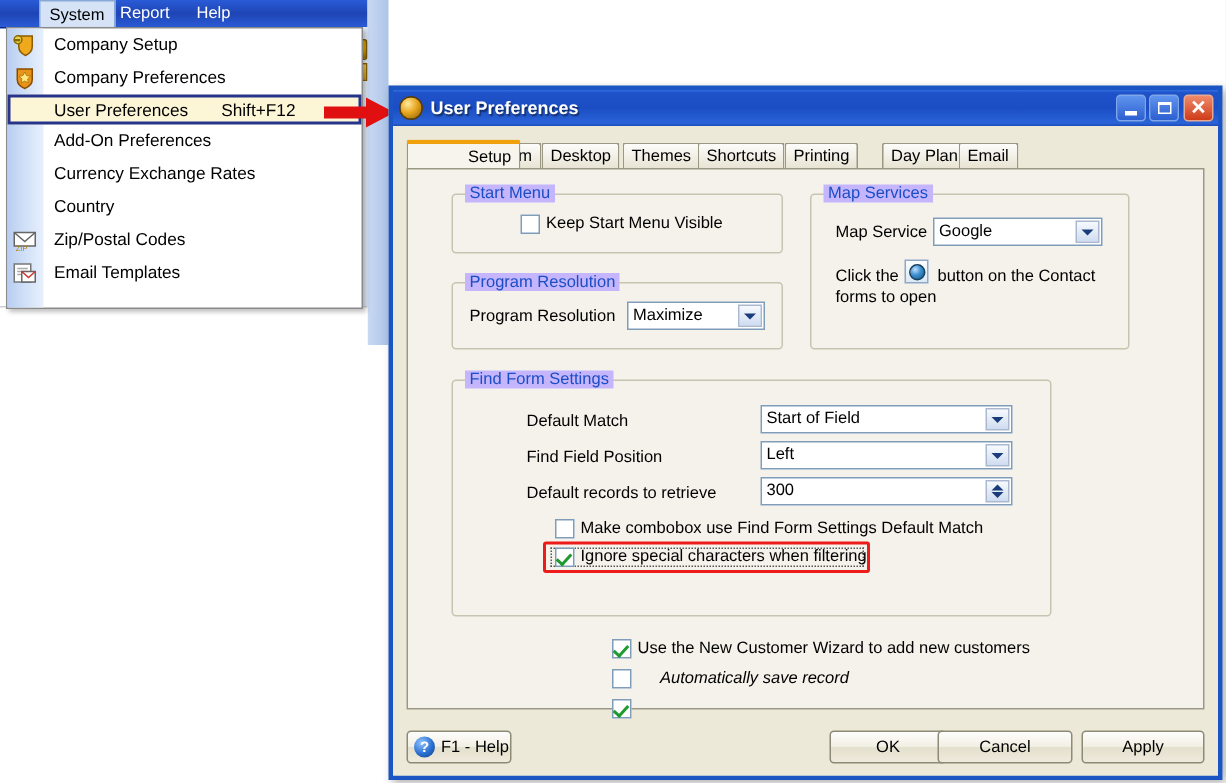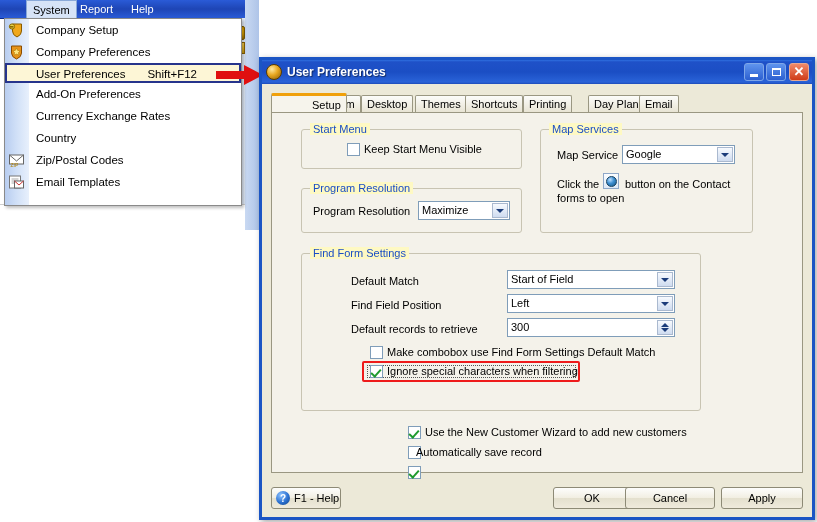--- a/index.html
+++ b/index.html
@@ -170,21 +170,21 @@
 
   
   .group {
     position: absolute;
     border: 1px solid #c8c4b2;
     border-radius: 3px;
     background: transparent;
   }
   .group > .gtitle {
     position: absolute; top: -7px; left: 8px;
-    background: #fef9c3; padding: 0 3px;
+    background: #c4b5fd; padding: 0 3px;
     color: #1b4ec4; font-size: 11px;
   }
 
   .lbl { position: absolute; font-size: 11px; color: #000; white-space: nowrap; }
 
   
   .cb {
     position: absolute; width: 13px; height: 13px;
     border: 1px solid #7f9db9;
     background: #fff;
@@ -483,21 +483,21 @@
         <div id="redbox" style="left:60px; top:107px; width:218px; height:21px;"></div>
         <div id="focusdots" style="left:65px; top:111px; width:209px; height:13px;"></div>
         <div class="cb checked" style="left:68px; top:111px;"></div>
         <div class="cb-label" style="left:85px; top:111px;">Ignore special characters when filtering</div>
       </div>
 
       <div class="cb checked" style="left:136px; top:313px;"></div>
       <div class="cb-label" style="left:153px; top:313px;">Use the New Customer Wizard to add new customers</div>
 
       <div class="cb" style="left:136px; top:333px;"></div>
-      <div class="cb-label" style="left:144px; top:333px;">Automatically save record</div>
+      <div class="cb-label" style="left:168px; top:333px;font-style:italic;">Automatically save record</div>
 
       <div class="cb checked" style="left:136px; top:353px;"></div>
     </div>
 
     <div class="btn" id="btn-help">
       <span class="hicon">?</span>
       <span>F1 - Help</span>
     </div>
     <div class="btn" id="btn-ok">OK</div>
     <div class="btn" id="btn-cancel">Cancel</div>

